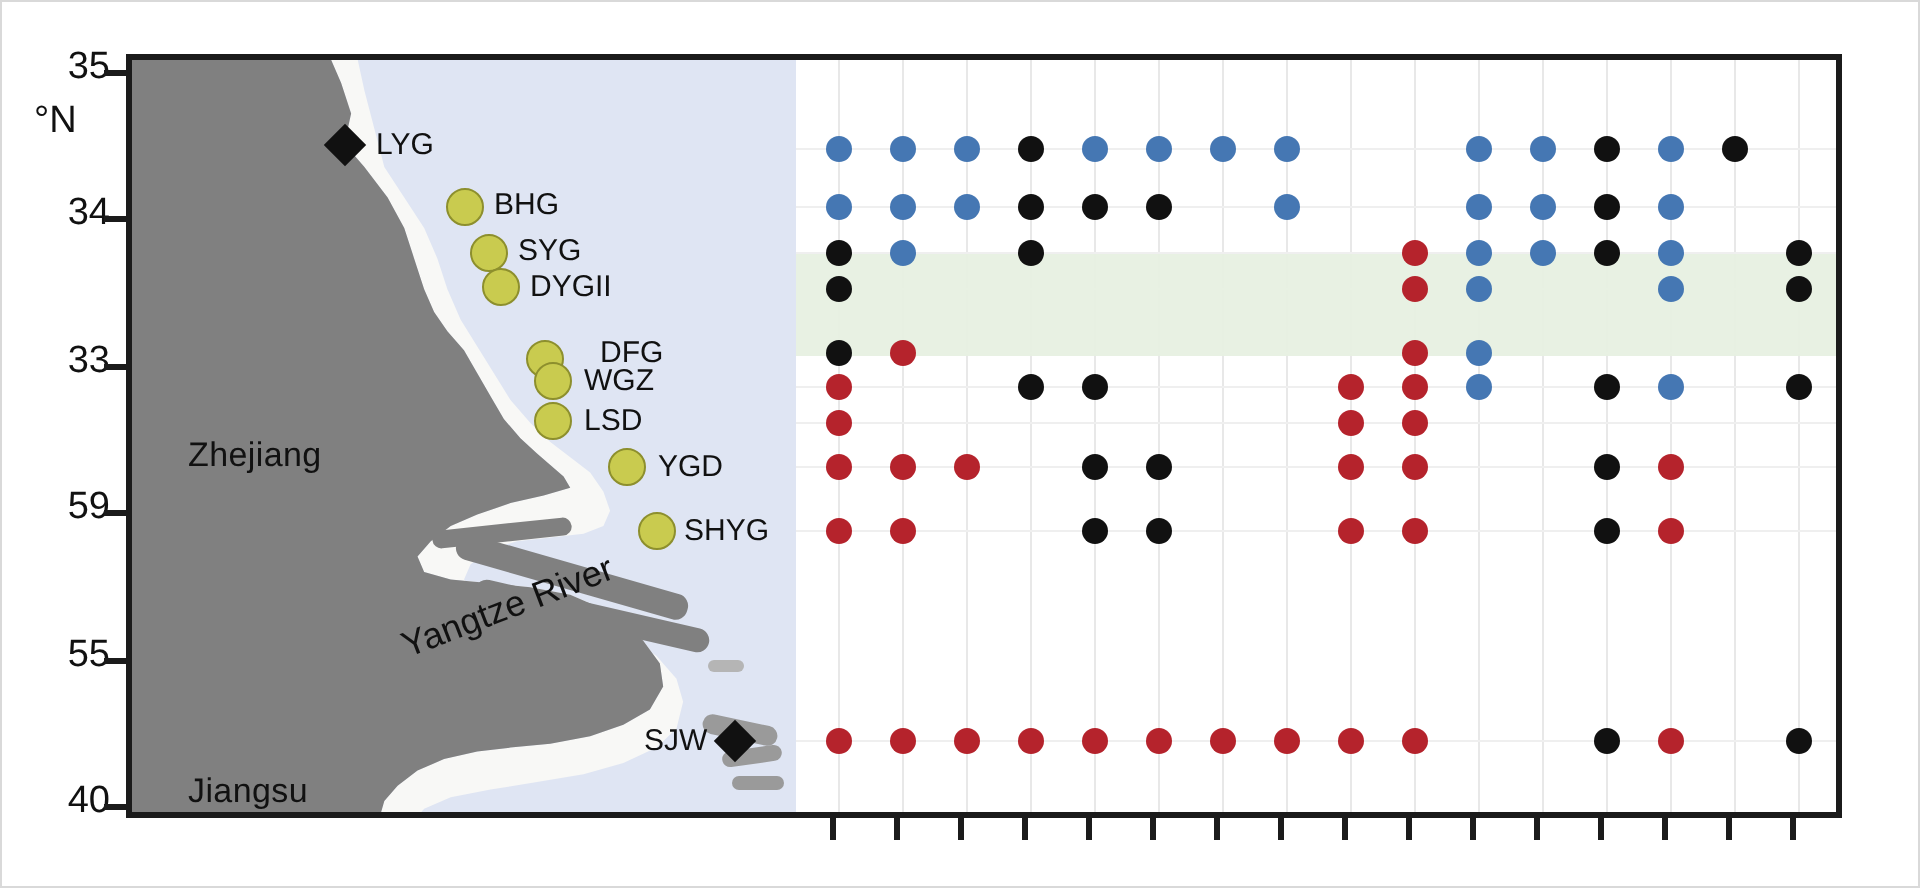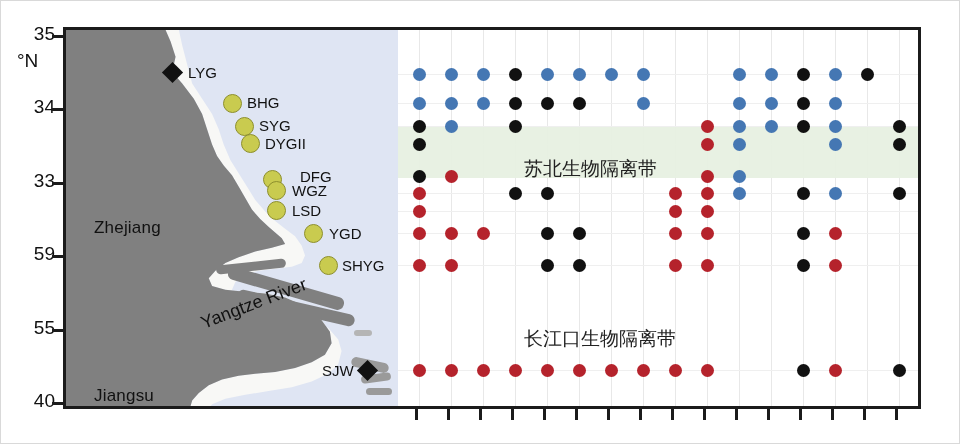--- a/index.html
+++ b/index.html
@@ -316,22 +316,20 @@
           <div class="dot d-red" style="left: 149px; top: 340px;"></div>
           <div class="dot d-red" style="left: 181px; top: 340px;"></div>
           <div class="dot d-red" style="left: 213px; top: 340px;"></div>
           <div class="dot d-red" style="left: 245px; top: 340px;"></div>
           <div class="dot d-red" style="left: 277px; top: 340px;"></div>
           <div class="dot d-red" style="left: 309px; top: 340px;"></div>
           <div class="dot d-black" style="left: 405px; top: 340px;"></div>
           <div class="dot d-red" style="left: 437px; top: 340px;"></div>
           <div class="dot d-black" style="left: 501px; top: 340px;"></div>
         </div>
-      <div class="band-label" id="band-label-0" style="left: 126px; top: 126px;">苏北生物隔离带</div>
-      <div class="band-label" id="band-label-1" style="left: 126px; top: 296px;">长江口生物隔离带</div>
     </div>
 
   </div>
 
   <div id="xtick-layer">
       <div class="xtick" style="left: 414px; top: 408px;"></div>
       <div class="xtick" style="left: 446px; top: 408px;"></div>
       <div class="xtick" style="left: 478px; top: 408px;"></div>
       <div class="xtick" style="left: 510px; top: 408px;"></div>
       <div class="xtick" style="left: 542px; top: 408px;"></div>

